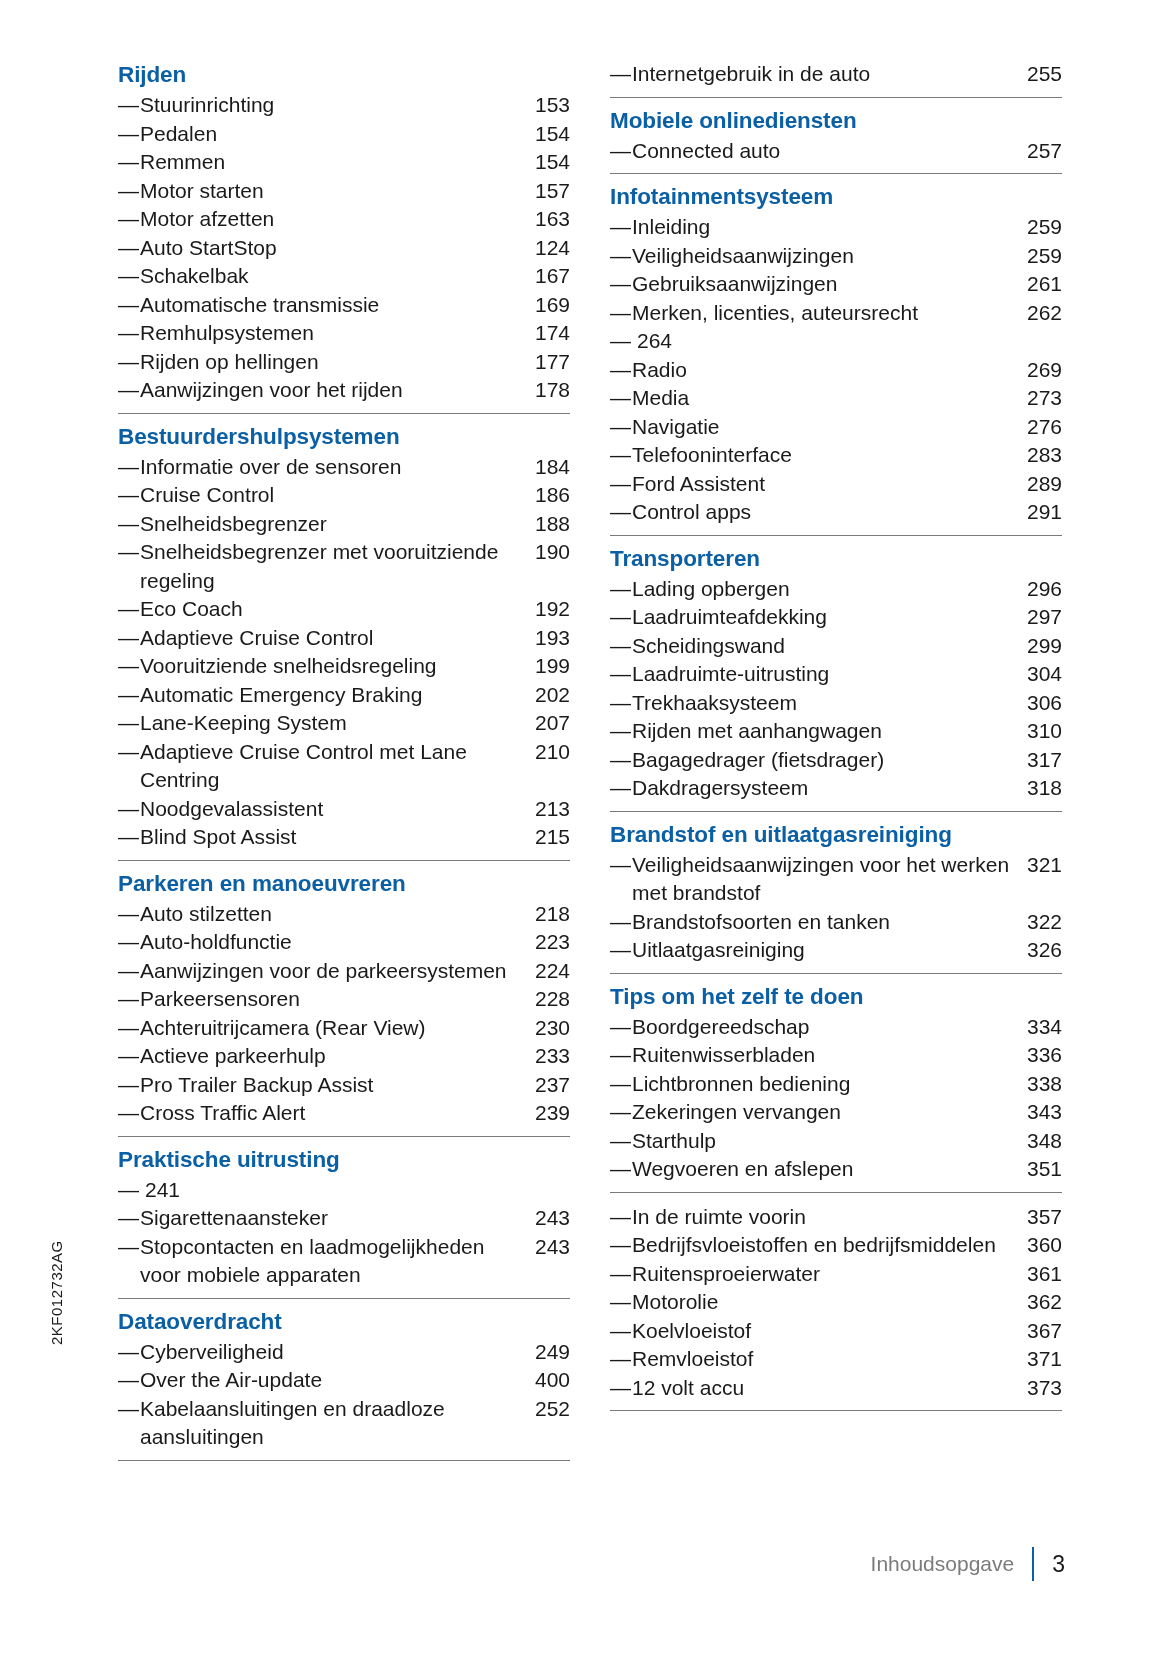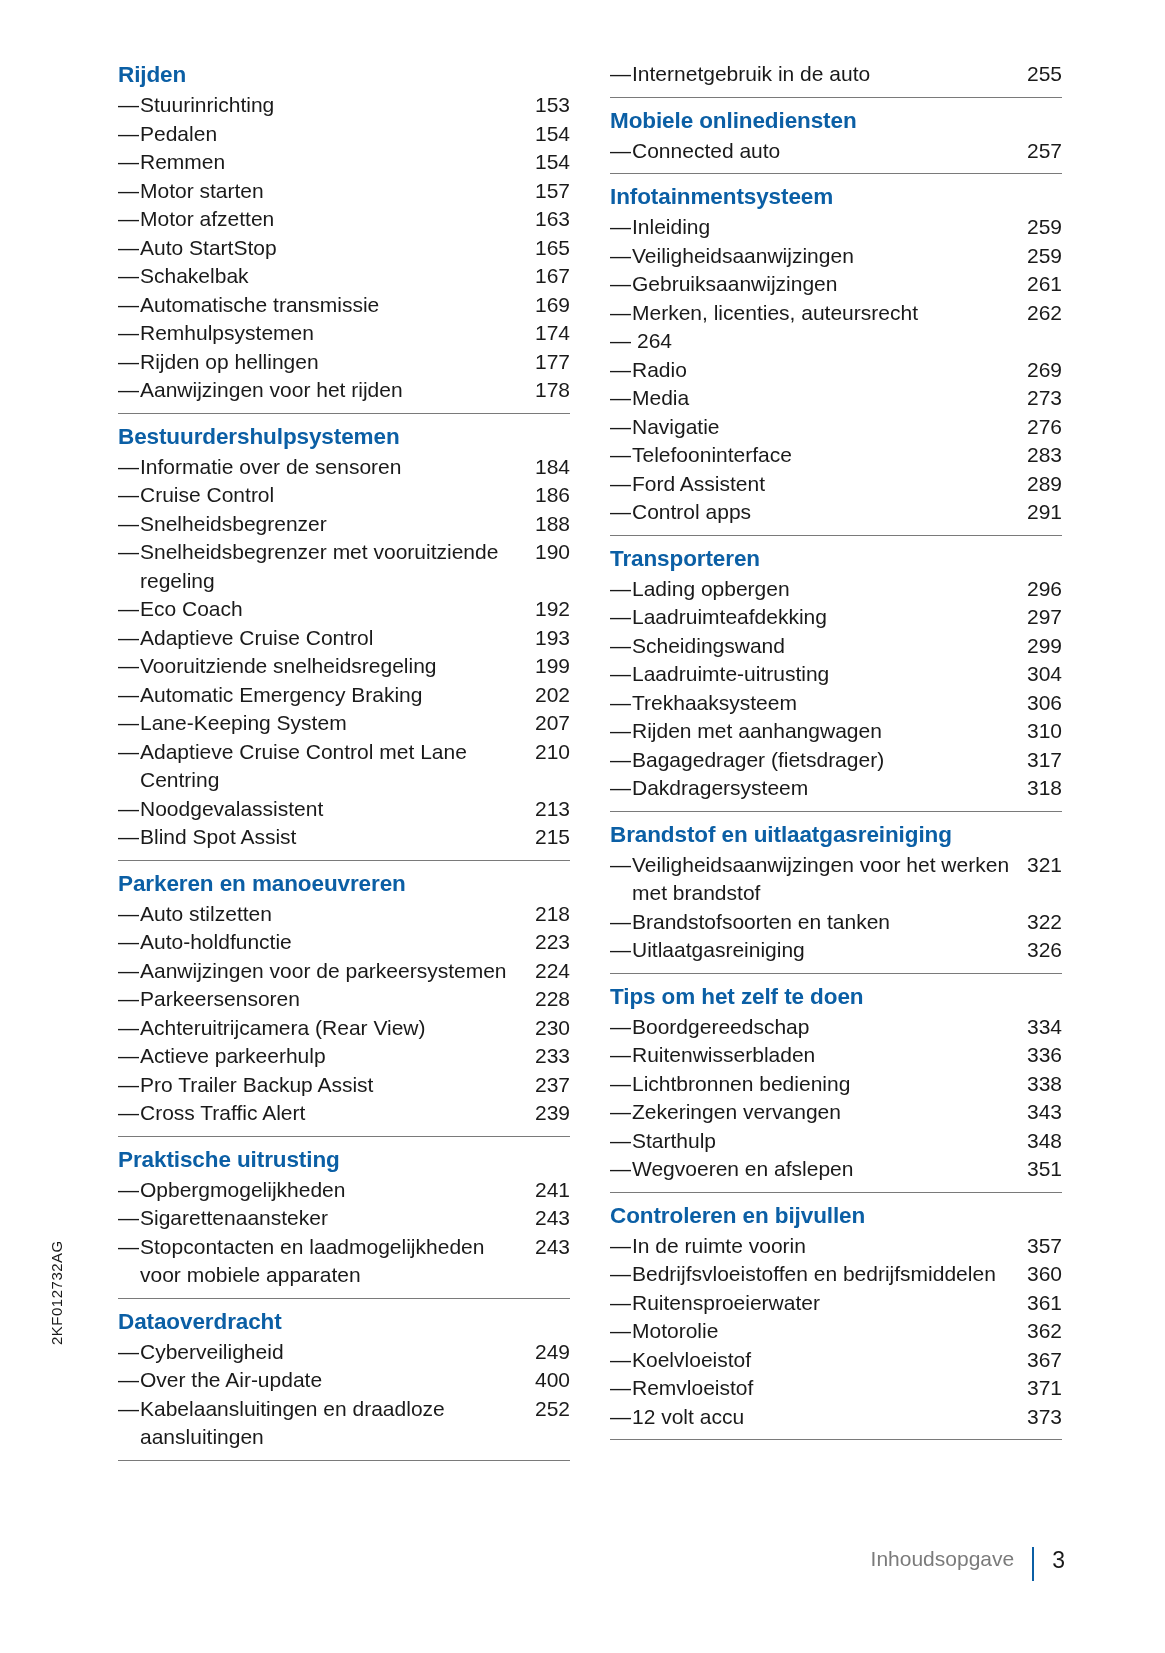--- a/index.html
+++ b/index.html
@@ -75,21 +75,21 @@
   }
   .rule {
     border-bottom: 1.6px solid #7a7a7a;
     margin: 8px 0 10px 0;
   }
   .footer {
     position: absolute;
     right: 100px;
     bottom: 72px;
     display: flex;
-    align-items: flex-start;
+    align-items: center;
     gap: 18px;
     font-size: 21px;
     color: #7b7b7b;
   }
   .footer .divider {
     width: 2px;
     height: 34px;
     background: #0b5fa5;
   }
   .footer .pagenum {
@@ -129,21 +129,21 @@
             <span class="pageno">157</span>
           </div>
           <div class="entry">
             <span class="dash">—</span>
             <span class="label">Motor afzetten</span>
             <span class="pageno">163</span>
           </div>
           <div class="entry">
             <span class="dash">—</span>
             <span class="label">Auto StartStop</span>
-            <span class="pageno">165</span>
+            <span class="pageno">124</span>
           </div>
           <div class="entry">
             <span class="dash">—</span>
             <span class="label">Schakelbak</span>
             <span class="pageno">167</span>
           </div>
           <div class="entry">
             <span class="dash">—</span>
             <span class="label">Automatische transmissie</span>
             <span class="pageno">169</span>
@@ -270,21 +270,20 @@
             <span class="dash">—</span>
             <span class="label">Cross Traffic Alert</span>
             <span class="pageno">239</span>
           </div>
           <div class="rule"></div>
         </div>
         <div class="section">
           <div class="section-title">Praktische uitrusting</div>
           <div class="entry">
             <span class="dash">—</span>
-            <span class="label">Opbergmogelijkheden</span>
             <span class="pageno">241</span>
           </div>
           <div class="entry">
             <span class="dash">—</span>
             <span class="label">Sigarettenaansteker</span>
             <span class="pageno">243</span>
           </div>
           <div class="entry">
             <span class="dash">—</span>
             <span class="label">Stopcontacten en laadmogelijkheden voor mobiele apparaten</span>
@@ -479,21 +478,20 @@
             <span class="pageno">348</span>
           </div>
           <div class="entry">
             <span class="dash">—</span>
             <span class="label">Wegvoeren en afslepen</span>
             <span class="pageno">351</span>
           </div>
           <div class="rule"></div>
         </div>
         <div class="section">
-          <div class="section-title">Controleren en bijvullen</div>
           <div class="entry">
             <span class="dash">—</span>
             <span class="label">In de ruimte voorin</span>
             <span class="pageno">357</span>
           </div>
           <div class="entry">
             <span class="dash">—</span>
             <span class="label">Bedrijfsvloeistoffen en bedrijfsmiddelen</span>
             <span class="pageno">360</span>
           </div>

